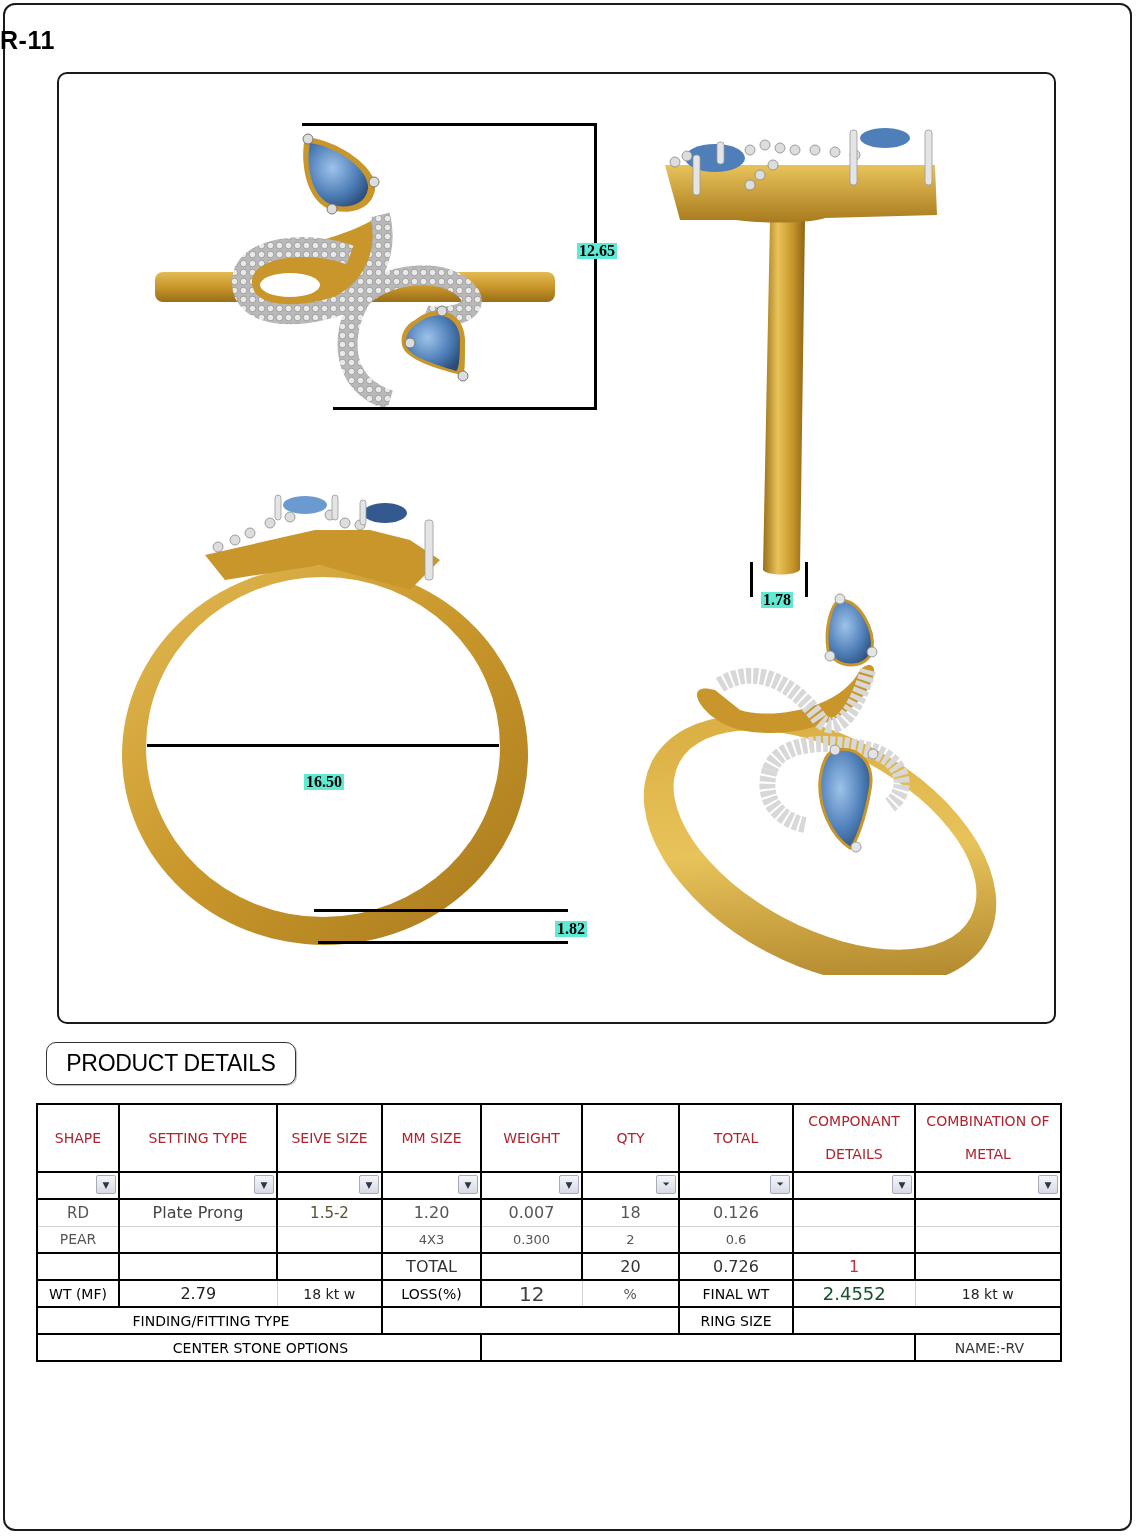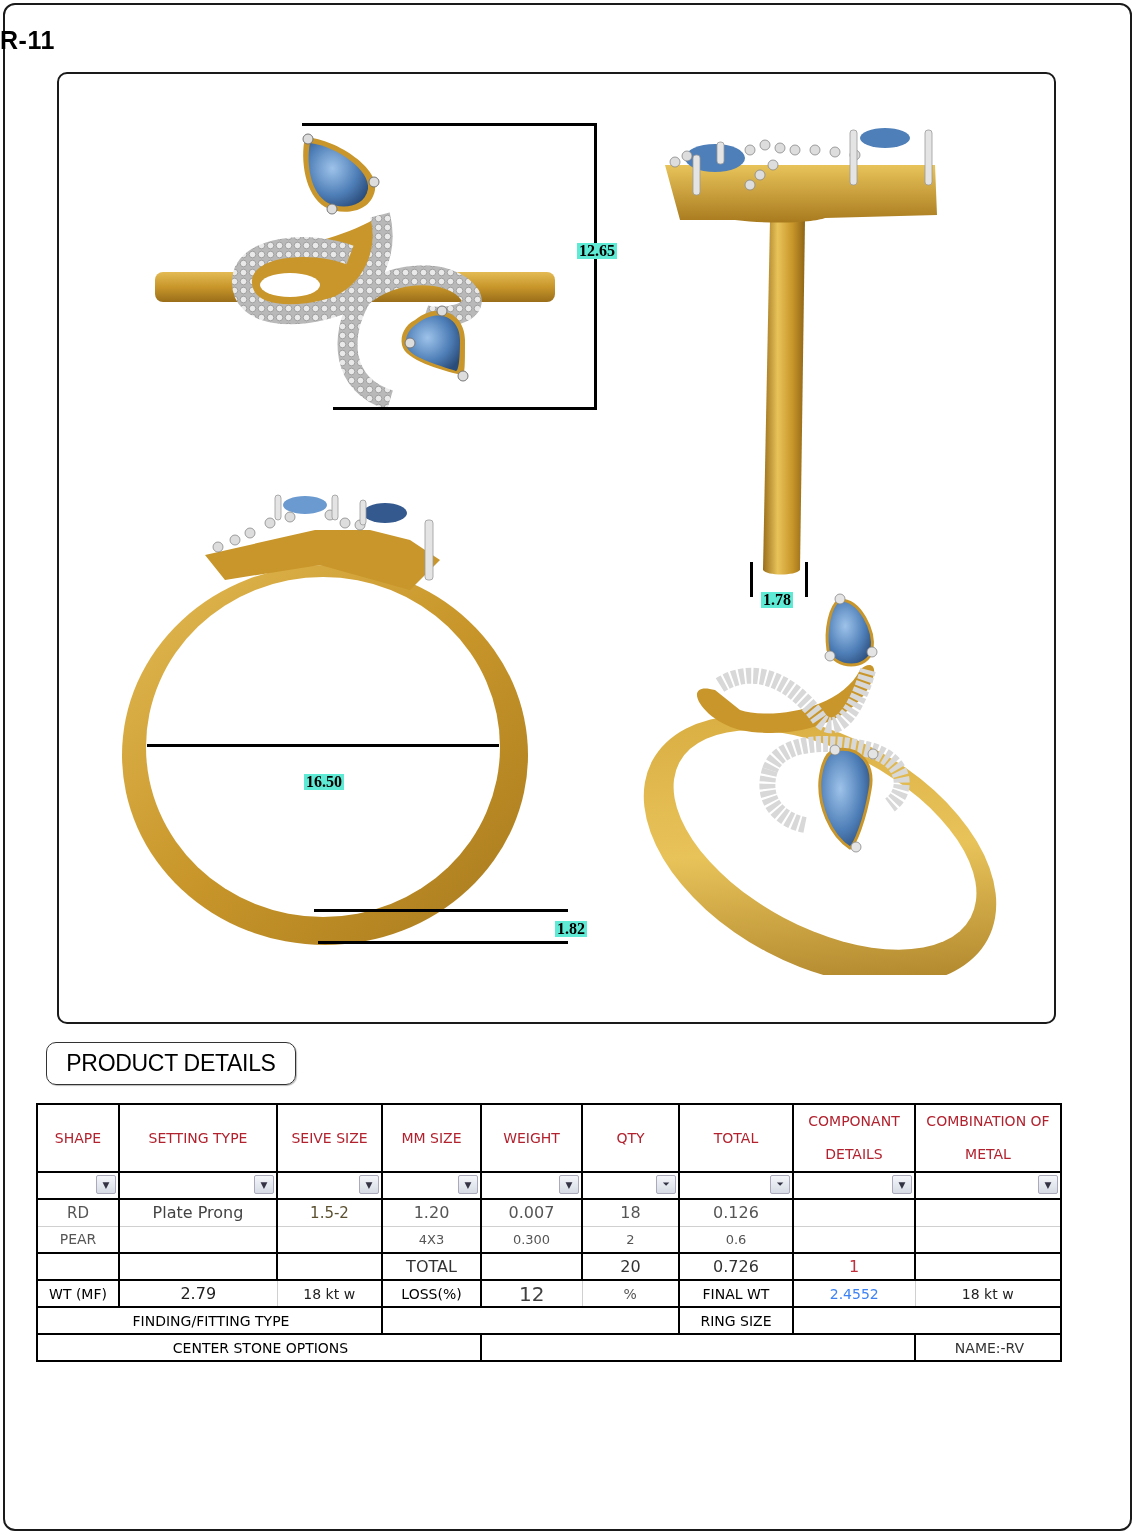--- a/index.html
+++ b/index.html
@@ -319,21 +319,21 @@
 
 
   <tr class="row-h">
     <td class="bL bR bT bB" style="font-size:14px">WT (MF)</td>
     <td class="bold" style="font-size:16px;color:#222">2.79</td>
     <td class="bold" style="font-size:14px;color:#222">18 kt w</td>
     <td class="bL bR bT bB" style="font-size:14px">LOSS(%)</td>
     <td style="font-size:20px;color:#404040">12</td>
     <td style="font-size:14px;color:#555">%</td>
     <td class="bL bR bT bB bold" style="font-size:14px;font-weight:normal">FINAL WT</td>
-    <td style="font-size:14px;color:#3b82f6">2.4552</td>
+    <td style="font-size:18px;color:#14532d">2.4552</td>
     <td class="bR bold" style="font-size:14px;color:#222">18 kt w</td>
   </tr>
 
   <tr class="row-h">
     <td colspan="3" class="bL bR bT bB left" style="font-size:14px">FINDING/FITTING TYPE</td>
     <td colspan="3" class="bT bB"></td>
     <td class="bL bR bT bB" style="font-size:14px">RING SIZE</td>
     <td colspan="2" class="bR bT bB"></td>
   </tr>
 

